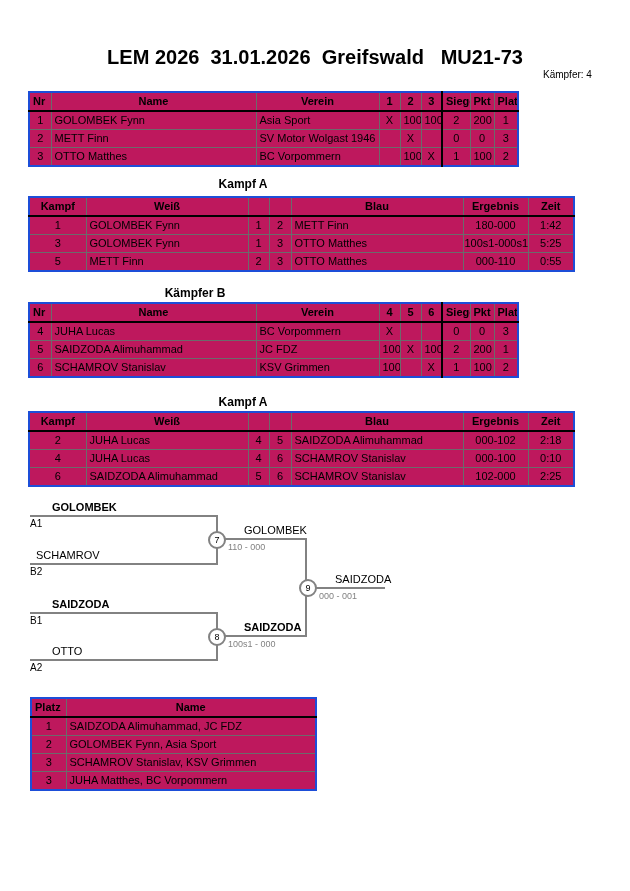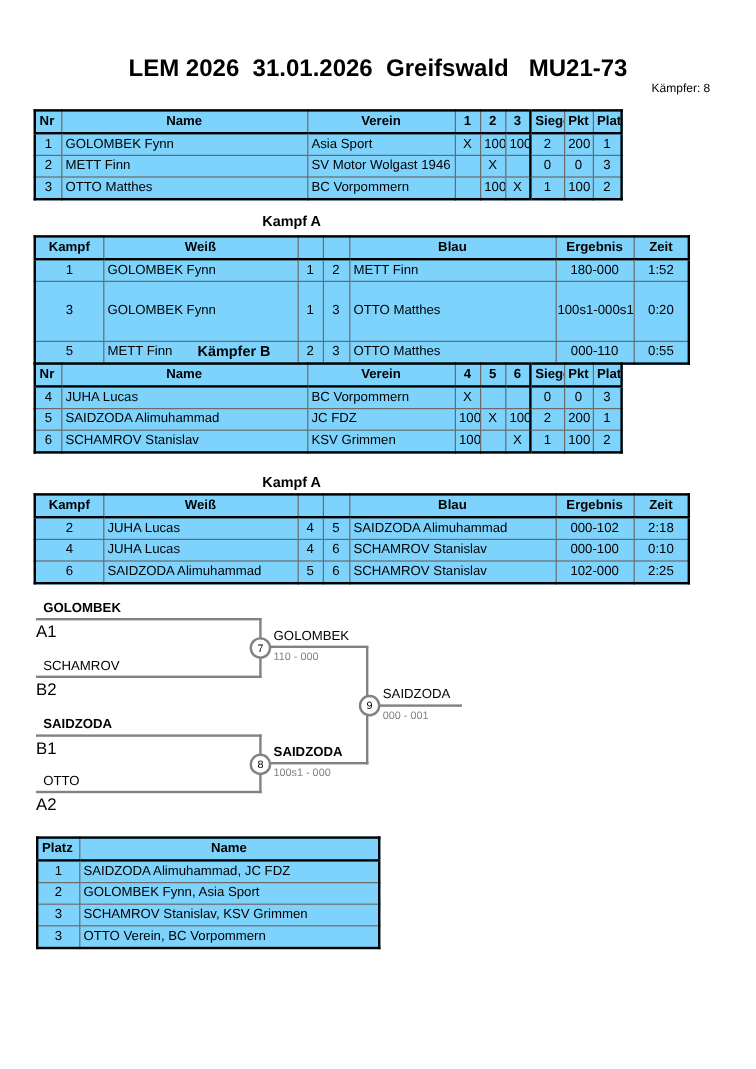--- a/index.html
+++ b/index.html
@@ -6,45 +6,45 @@
   .page{position:relative;width:630px;height:792px;background:#fff;overflow:hidden;
         font-family:"Liberation Sans",sans-serif;color:#000;}
 
   .page-title{position:absolute;top:46px;left:0;width:630px;text-align:center;
               font-size:20px;font-weight:bold;white-space:pre;}
   .fighters-label{position:absolute;top:69px;left:543px;font-size:10px;}
 
   .sec-title{position:absolute;font-size:12px;font-weight:bold;text-align:center;}
 
   table.tbl{position:absolute;border-collapse:collapse;table-layout:fixed;
-            border:2px solid #000000;background:#7dd3fc;}
+            border:2px solid #1d4ed8;background:#be185d;}
   .tbl td,.tbl th{border:1px solid #6b6b6b;height:17px;padding:0 3px;font-size:11px;
                   line-height:17px;white-space:nowrap;overflow:hidden;font-weight:normal;}
   .tbl th{border-bottom:2px solid #000;font-weight:bold;}
   .thickL{border-left:2px solid #000 !important;}
   .c{text-align:center;}
   .l{text-align:left;}
   .b{font-weight:bold;}
   .sh{font-size:10px;padding:0 1px;}
 
   
   .bl{position:absolute;background:#828282;}
   .bcircle{position:absolute;width:14px;height:14px;border:2px solid #828282;border-radius:50%;
            background:#fff;font-size:9px;line-height:14px;text-align:center;color:#000;z-index:2;}
-  .bname{position:absolute;font-size:11px;white-space:nowrap;}
-  .bseed{position:absolute;font-size:14px;white-space:nowrap;}
+  .bname{position:absolute;font-size:11px;white-space:nowrap;margin-left:16px;}
+  .bseed{position:absolute;font-size:10px;white-space:nowrap;}
   .bscore{position:absolute;font-size:9px;color:#828282;white-space:nowrap;}
 </style>
 </head>
 <body>
 
 <div class="page">
 
   <div class="page-title">LEM 2026  31.01.2026  Greifswald   MU21-73</div>
-  <div class="fighters-label">Kämpfer: 8</div>
+  <div class="fighters-label">Kämpfer: 4</div>
 
   <table class="tbl" style="top:91px;left:28px;width:489px;">
     <colgroup>
         <col style="width:22px">
         <col style="width:205px">
         <col style="width:123px">
         <col style="width:21px">
         <col style="width:21px">
         <col style="width:21px">
         <col style="width:28px">
@@ -120,30 +120,30 @@
       <th class="c">Ergebnis</th>
       <th class="c">Zeit</th>
     </tr>
     <tr>
       <td class="c">1</td>
       <td class="l b">GOLOMBEK Fynn</td>
       <td class="c">1</td>
       <td class="c">2</td>
       <td class="l">METT Finn</td>
       <td class="c">180-000</td>
-      <td class="c">1:52</td>
+      <td class="c">1:42</td>
     </tr>
     <tr>
       <td class="c">3</td>
       <td class="l b">GOLOMBEK Fynn</td>
       <td class="c">1</td>
       <td class="c">3</td>
       <td class="l">OTTO Matthes</td>
-      <td class="c" style="padding:16px 1px;margin-left:44px;">100s1-000s1</td>
-      <td class="c">0:20</td>
+      <td class="c" style="padding:0 1px;margin-left:44px;">100s1-000s1</td>
+      <td class="c">5:25</td>
     </tr>
     <tr>
       <td class="c">5</td>
       <td class="l">METT Finn</td>
       <td class="c">2</td>
       <td class="c">3</td>
       <td class="l b">OTTO Matthes</td>
       <td class="c">000-110</td>
       <td class="c">0:55</td>
     </tr>
@@ -271,21 +271,21 @@
     <div class="bl" style="left:30px;top:659px;width:188px;height:2px;"></div>
     <div class="bl" style="left:216px;top:612px;width:2px;height:49px;"></div>
 
     <div class="bl" style="left:225px;top:538px;width:82px;height:2px;"></div>
     <div class="bl" style="left:225px;top:635px;width:82px;height:2px;"></div>
     <div class="bl" style="left:305px;top:539px;width:2px;height:98px;"></div>
     <div class="bl" style="left:315px;top:587px;width:70px;height:2px;"></div>
 
     <div class="bname b" style="left:36px;top:501px;">GOLOMBEK</div>
     <div class="bseed" style="left:30px;top:518px;">A1</div>
-    <div class="bname" style="left:36px;top:549px;">SCHAMROV</div>
+    <div class="bname" style="left:20px;top:549px;">SCHAMROV</div>
     <div class="bseed" style="left:30px;top:566px;">B2</div>
     <div class="bname b" style="left:36px;top:598px;">SAIDZODA</div>
     <div class="bseed" style="left:30px;top:615px;">B1</div>
     <div class="bname" style="left:36px;top:645px;">OTTO</div>
     <div class="bseed" style="left:30px;top:662px;">A2</div>
 
     <div class="bcircle" style="left:208px;top:531px;">7</div>
     <div class="bcircle" style="left:208px;top:628px;">8</div>
     <div class="bcircle" style="left:299px;top:579px;">9</div>
 
@@ -314,18 +314,18 @@
     <tr>
       <td class="c">2</td>
       <td class="l">GOLOMBEK Fynn, Asia Sport</td>
     </tr>
     <tr>
       <td class="c">3</td>
       <td class="l">SCHAMROV Stanislav, KSV Grimmen</td>
     </tr>
     <tr>
       <td class="c">3</td>
-      <td class="l">OTTO Verein, BC Vorpommern</td>
+      <td class="l">JUHA Matthes, BC Vorpommern</td>
     </tr>
   </tbody>
     </table>
 
 </div>
 
 </body></html>

